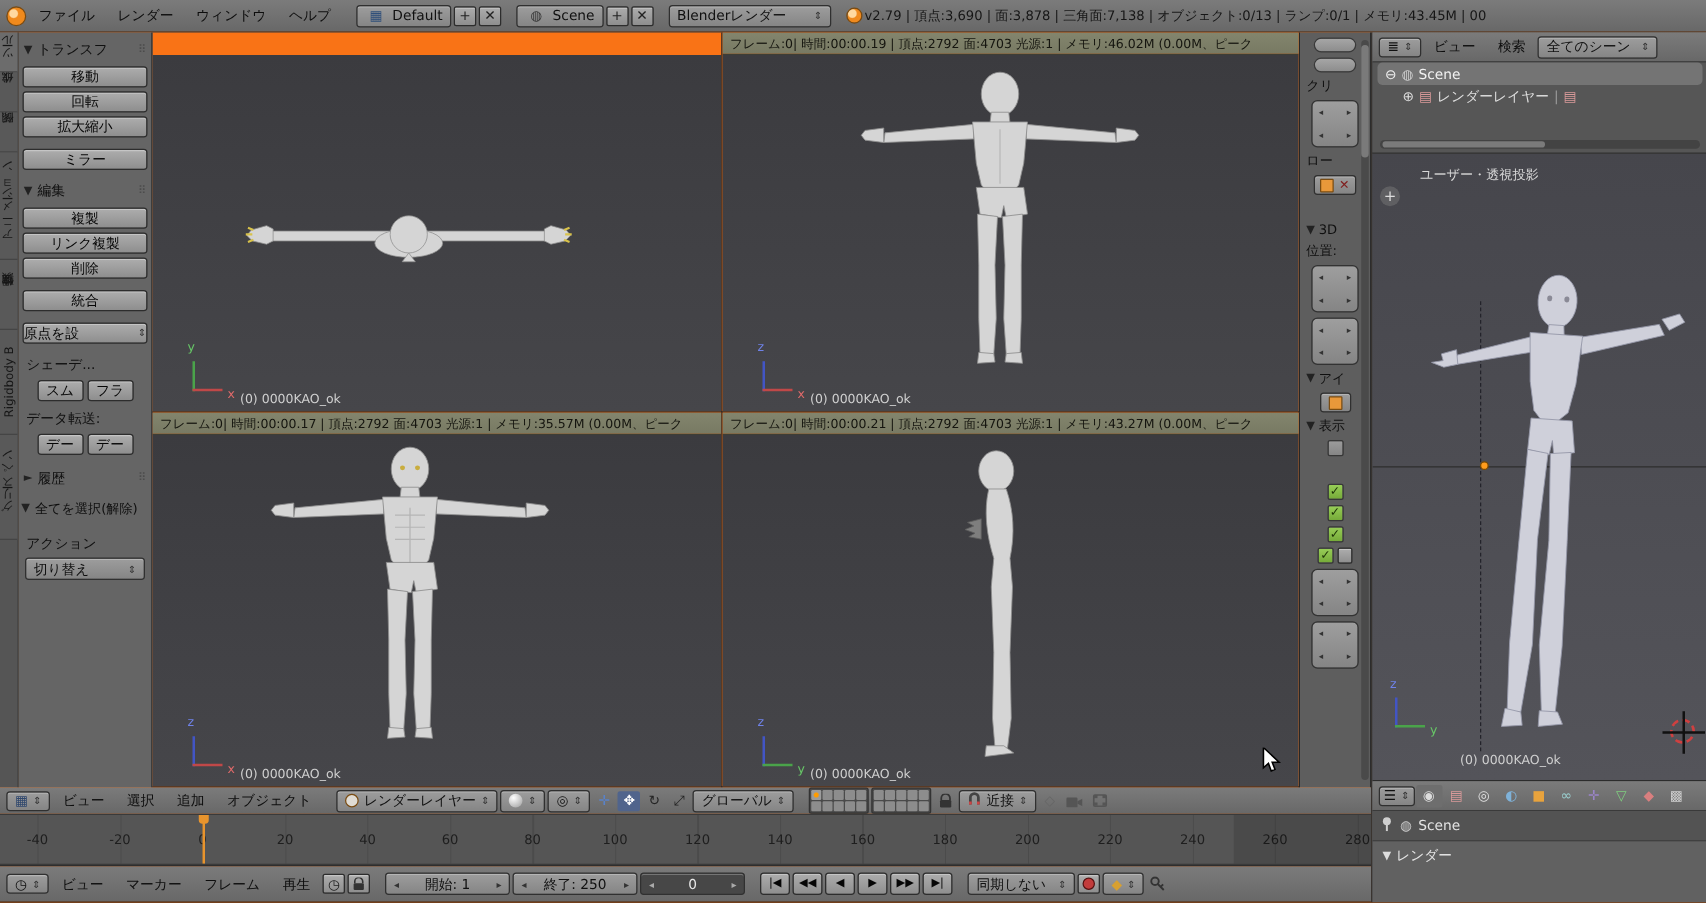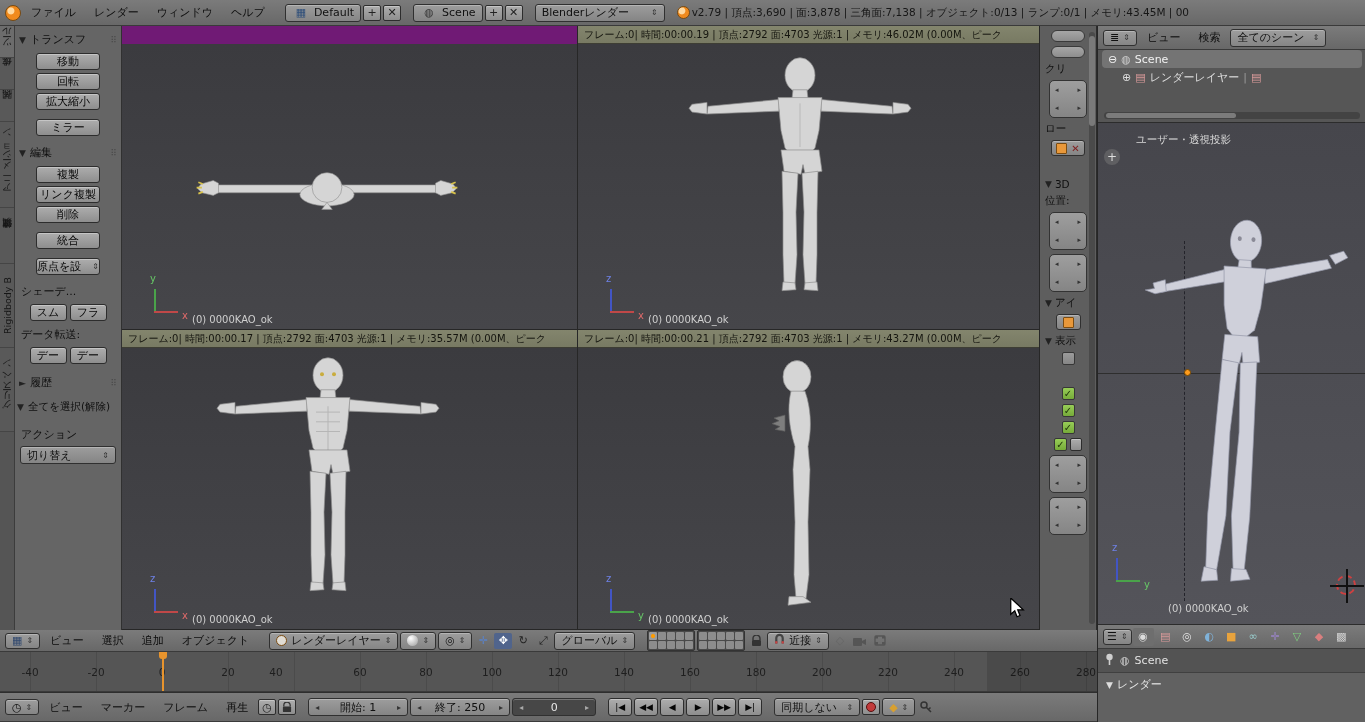--- a/index.html
+++ b/index.html
@@ -1,17 +1,17 @@
 <!DOCTYPE html>
 <html><head>
 <meta charset="utf-8">
 <style>
 *{box-sizing:border-box;margin:0;padding:0}
 html,body{background:#1a1a1a}
-#app{position:relative;width:1365px;height:722px;overflow:hidden;background:#701a75;
+#app{position:relative;width:1365px;height:722px;overflow:hidden;background:#f97316;
  font-family:"DejaVu Sans","Liberation Sans",sans-serif;font-size:11px;color:#101010}
 .abs{position:absolute}
 .bar{background:linear-gradient(#7b7b7b,#686868);display:flex;align-items:center;gap:2px;padding:0 5px;border-bottom:1px solid #3a3a3a}
 .menu{padding:2px 8px;border-radius:3px;color:#0d0d0d;white-space:nowrap}
 .fld{display:inline-flex;align-items:center;gap:4px;background:linear-gradient(#9d9d9d,#858585);border:1px solid #303030;border-radius:3px;height:18px;padding:0 6px;white-space:nowrap;box-shadow:inset 0 1px 0 rgba(255,255,255,.25)}
 .fld.dark{background:#474747;color:#e8e8e8}
 .btn{background:linear-gradient(#adadad,#8e8e8e);border:1px solid #2d2d2d;border-radius:3px;text-align:center;box-shadow:inset 0 1px 0 rgba(255,255,255,.3);color:#060606}
 .ibx{display:inline-flex;align-items:center;justify-content:center;min-width:18px;height:16px;border-radius:2px;font-size:11px;color:#222}
 .ud{font-size:8px;color:#333}
 .spacer{flex:0 0 8px}
@@ -22,21 +22,21 @@
 
 #tabstrip{left:0;top:26px;width:15px;height:604px;background:#555;border-right:1px solid #3c3c3c}
 .tab{display:flex;align-items:center;justify-content:center;background:#595959;border-bottom:1px solid #454545;overflow:hidden}
 .tab span{writing-mode:vertical-rl;transform:rotate(180deg);font-size:9.5px;color:#161616;white-space:nowrap}
 .tab.active{background:#6c6c6c}
 
 #toolshelf{left:15px;top:26px;width:107px;height:604px;background:#656565;border-right:1px solid #313131;padding-top:3px}
 .phead{display:flex;align-items:center;gap:4px;padding:3px 4px;color:#0f0f0f}
 .phead .dots{margin-left:auto;color:#4c4c4c;font-size:9px}
 .tri{font-size:9px;color:#222}
-.tbtn{display:block;width:64px;margin:3px auto;height:17px;line-height:15px;font-size:11px}
+.tbtn{display:block;width:100px;margin:3px auto;height:17px;line-height:15px;font-size:11px}
 .row2{display:flex;gap:3px;justify-content:center;margin:3px 0}
 .row2 .btn{width:37px;height:17px;line-height:15px}
 .lbl{padding:2px 6px;color:#101010}
 
 .cell{border-right:1px solid #272727;border-bottom:1px solid #272727;overflow:hidden}
 .vpstats{height:18px;background:linear-gradient(#83856d,#787a63);color:#15150f;font-size:10px;display:flex;align-items:center;padding:0 6px;white-space:nowrap;overflow:hidden;border-bottom:1px solid #3e3e34}
 .canvas{position:absolute;left:0;right:0;top:18px;bottom:0;background:linear-gradient(#3b3b3f,#46464a)}
 .vplabel{position:absolute;left:70px;bottom:4px;color:#cfcfcf;font-size:10px}
 .axisw{position:absolute;left:26px;bottom:10px;width:36px;height:36px}
 .axv{position:absolute;left:6px;bottom:6px;width:2px;height:24px}
@@ -485,21 +485,21 @@
           <rect x="8" y="7" width="3" height="2.5" fill="#555"></rect>
         </svg>
     </span>
   </div>
 
   <div class="abs" id="truler">
     <span class="tick" style="left:30px">-40</span>
     <span class="tick" style="left:96px">-20</span>
     <span class="tick" style="left:162px">0</span>
     <span class="tick" style="left:228px">20</span>
-    <span class="tick" style="left:276px">40</span>
+    <span class="tick" style="left:294px">40</span>
     <span class="tick" style="left:360px">60</span>
     <span class="tick" style="left:426px">80</span>
     <span class="tick" style="left:492px">100</span>
     <span class="tick" style="left:558px">120</span>
     <span class="tick" style="left:624px">140</span>
     <span class="tick" style="left:690px">160</span>
     <span class="tick" style="left:756px">180</span>
     <span class="tick" style="left:822px">200</span>
     <span class="tick" style="left:888px">220</span>
     <span class="tick" style="left:954px">240</span>

